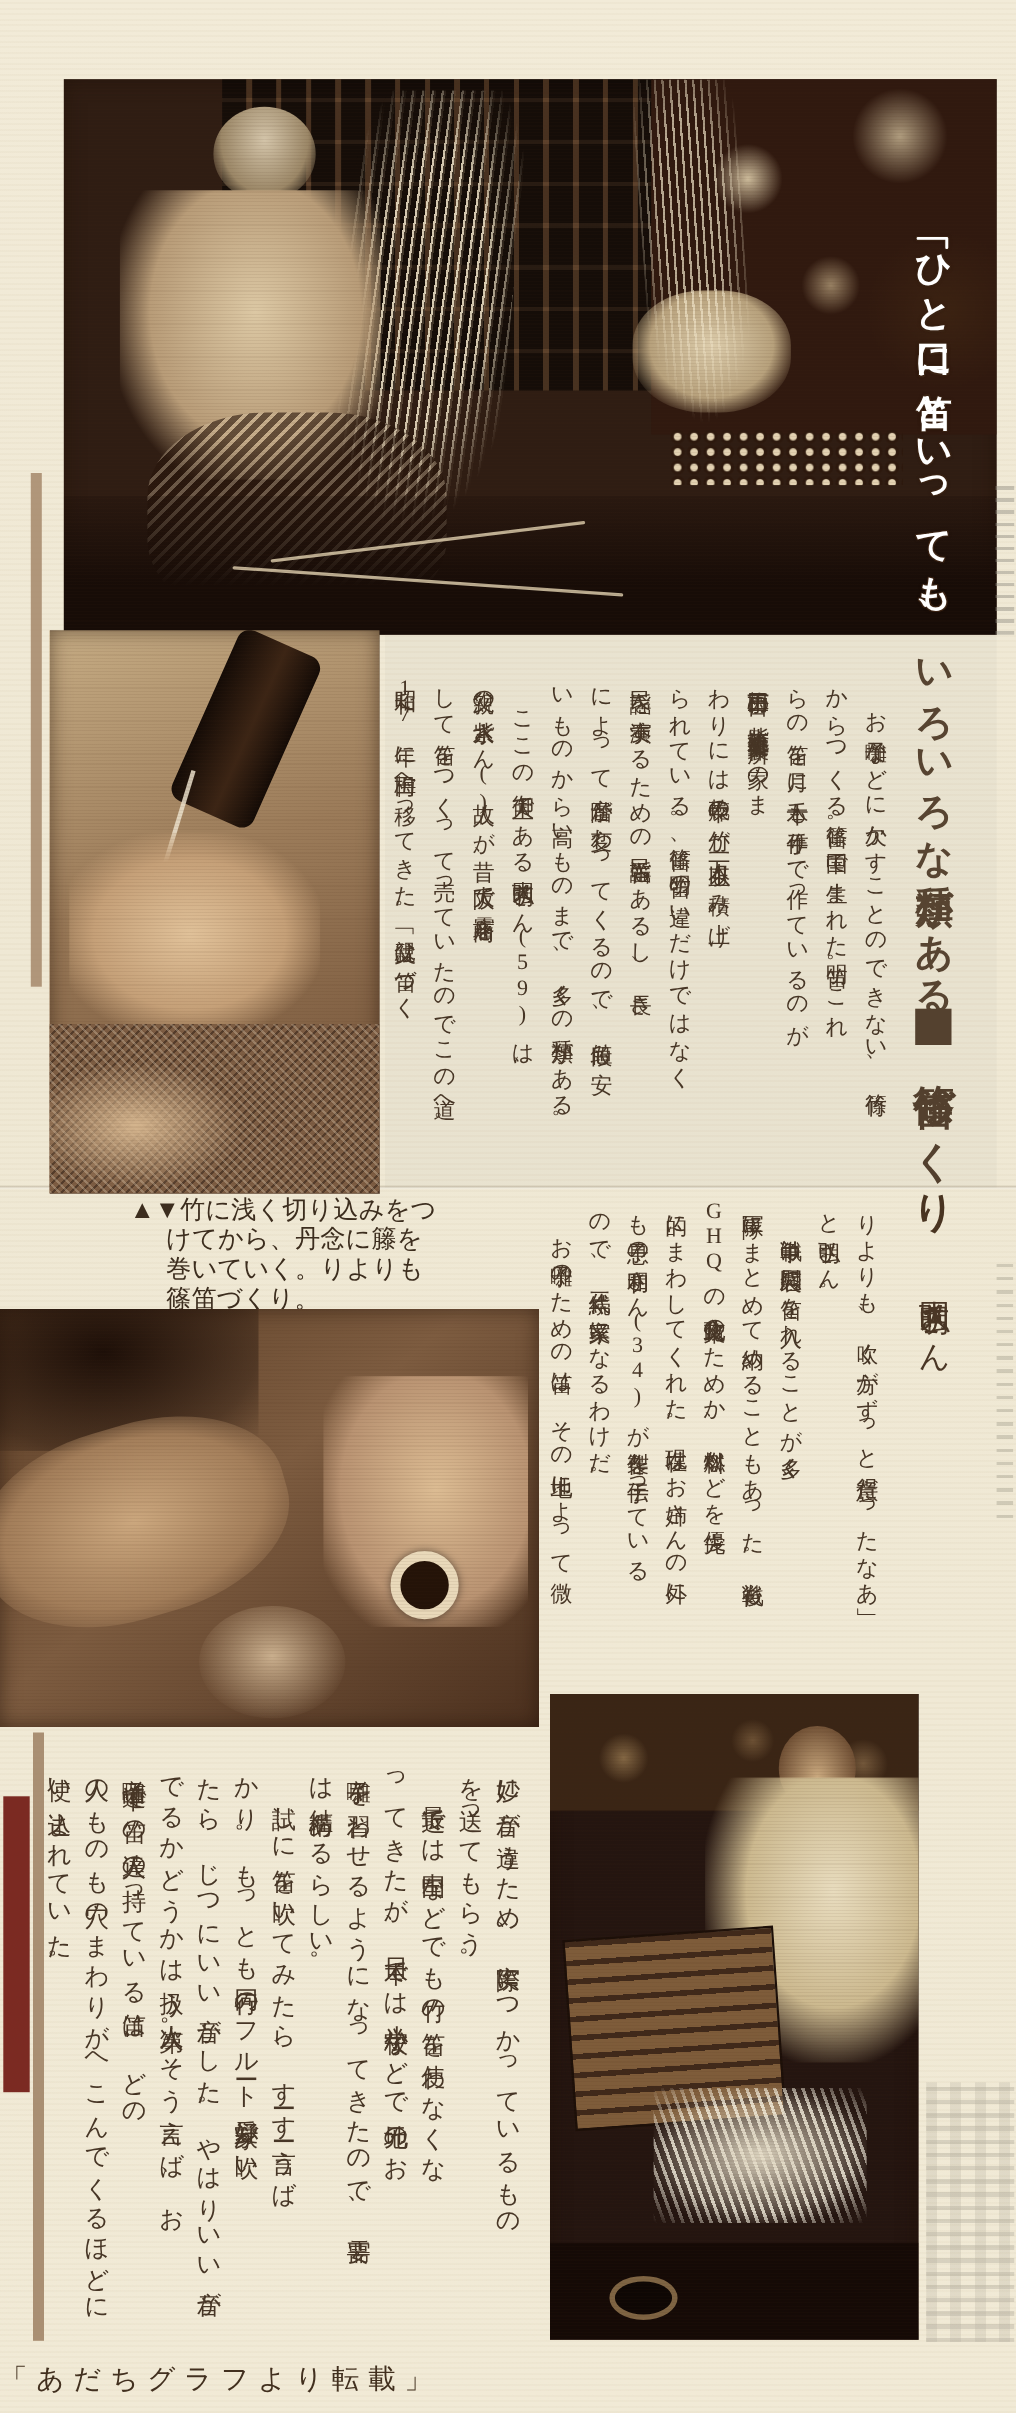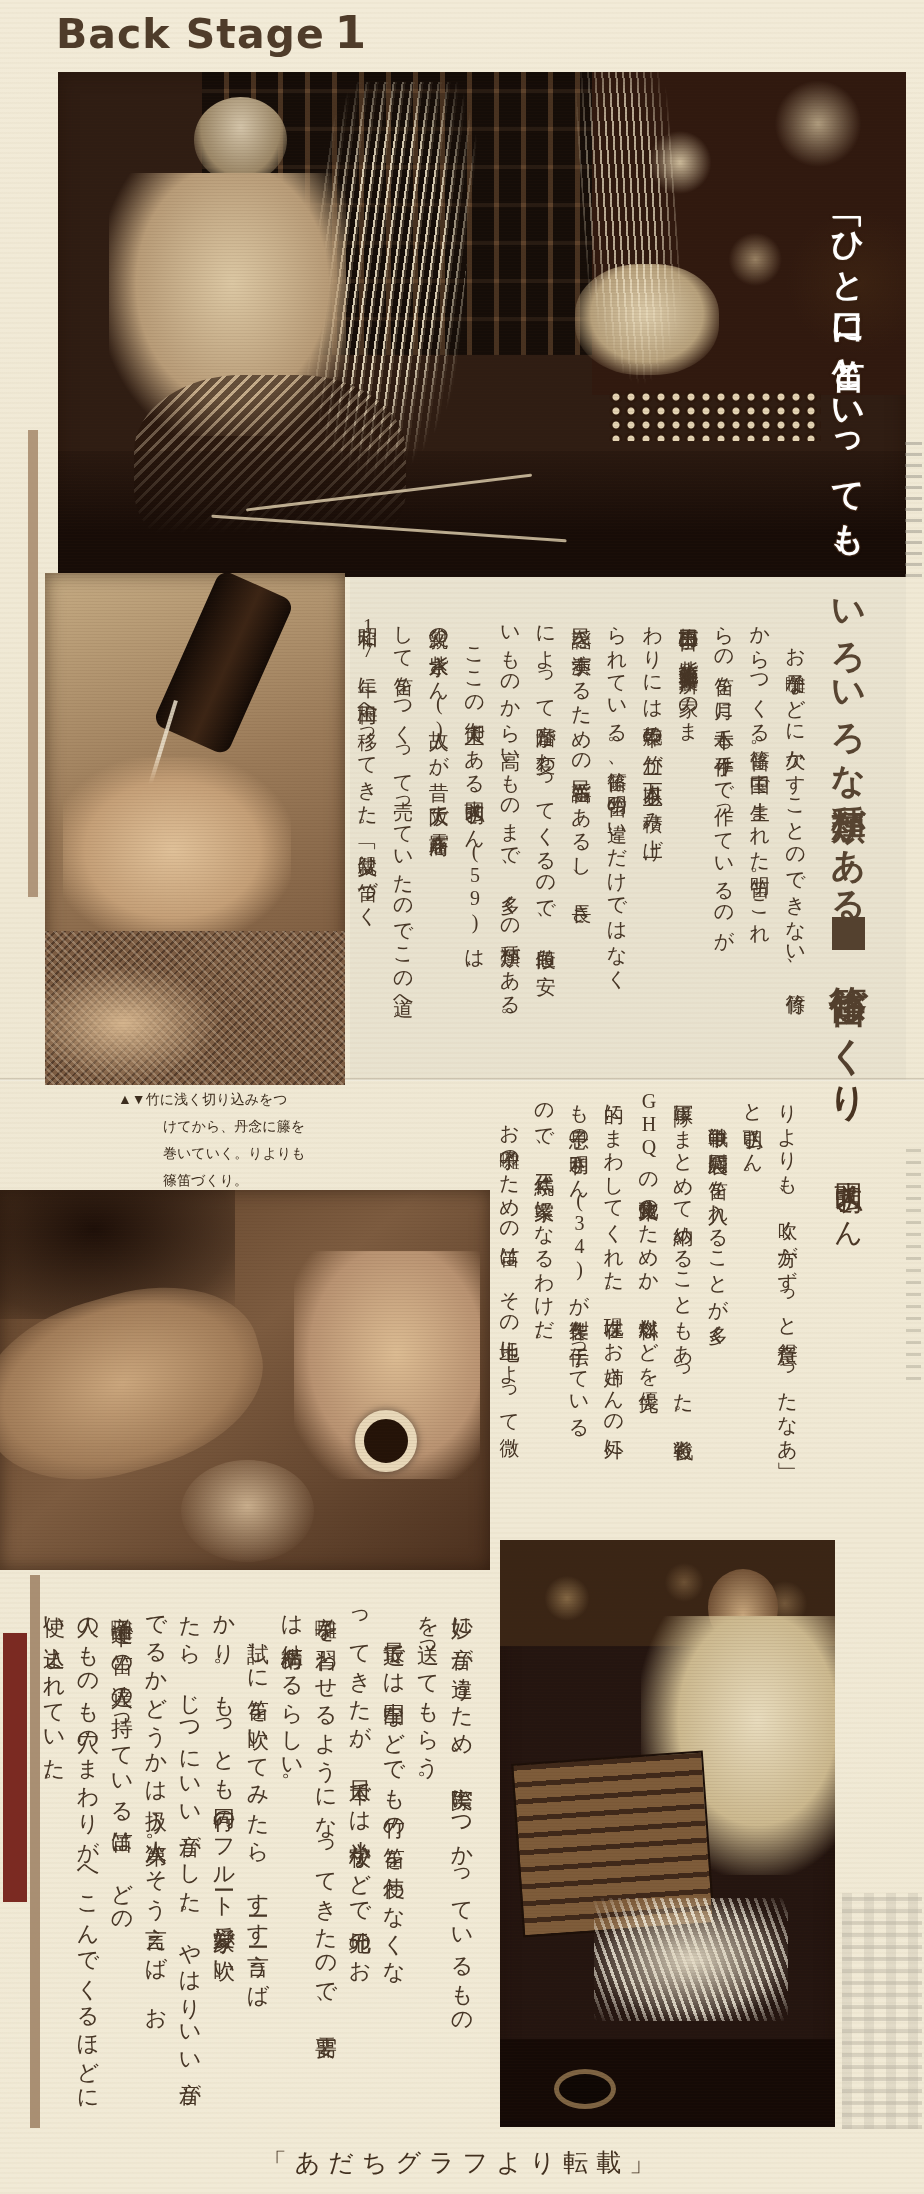--- a/index.html
+++ b/index.html
@@ -117,48 +117,45 @@
   .block3{left:45px;top:1600px;width:432px;height:528px;}
   .block3 .vcol{font-size:22px;letter-spacing:2.5px;}
   
   .scan-shade{position:absolute;left:350px;top:577px;width:556px;height:503px;
       background:rgba(175,175,168,.10);pointer-events:none;}
   .fold-line{position:absolute;left:0;top:1078px;width:924px;height:3px;
       background:linear-gradient(180deg, rgba(120,104,78,.3), rgba(255,255,248,.5));}
   
   .pcaption{position:absolute;left:118px;top:1086px;width:236px;
       font-family:"Liberation Sans","DejaVu Sans",sans-serif;color:#3c2d1e;
-      font-size:14px;line-height:27px;}
+      font-size:23px;line-height:27px;}
   .cap-line{white-space:nowrap;}
-  .cap-line:not(:first-child){margin-left:45px;}
+  .cap-line:not(:first-child){margin-left:33px;}
   
   .bar-tan-top{position:absolute;left:28px;top:430px;width:10px;height:467px;background:#a5876a;opacity:.85;}
   .bar-tan-bottom{position:absolute;left:30px;top:1575px;width:10px;height:553px;background:#9c7f62;opacity:.85;}
   .bar-red{position:absolute;left:3px;top:1633px;width:24px;height:269px;background:#7b2a22;}
   .frag{position:absolute;pointer-events:none;}
   .frag-a{left:905px;top:437px;width:17px;height:140px;opacity:.45;
       background:repeating-linear-gradient(0deg,#8f8b80 0 3px,transparent 3px 11px);}
   .frag-b{left:906px;top:1140px;width:15px;height:240px;opacity:.35;
       background:repeating-linear-gradient(0deg,#94907f 0 3px,transparent 3px 12px);}
   .frag-c{left:842px;top:1893px;width:80px;height:236px;opacity:.5;
       background:repeating-linear-gradient(0deg, rgba(115,110,100,.4) 0 4px, transparent 4px 12px),
                  repeating-linear-gradient(90deg, rgba(115,110,100,.25) 0 10px, transparent 10px 22px);}
   
-  .bottom-caption{position:absolute;left:0;top:2146px;width:924px;text-align:center;
+  .bottom-caption{position:absolute;left:0;top:2146px;width:924px;
       font-family:"Liberation Sans","DejaVu Sans",sans-serif;
       font-size:25px;letter-spacing:8px;color:#42301f;}
 </style>
 </head>
 <body>
 
 <div class="page">
 
-  <div class="title">
-    <span>Back Stage</span><span class="num">1</span>
-  </div>
 
   <div class="photo main-photo">
     <div class="layer mp-lattice"></div>
     <div class="layer mp-trees"></div>
     <div class="layer mp-stone"></div>
     <div class="layer mp-threads1"></div>
     <div class="layer mp-threads2"></div>
     <div class="layer mp-head"></div>
     <div class="layer mp-shirt"></div>
     <div class="layer mp-lap"></div>

